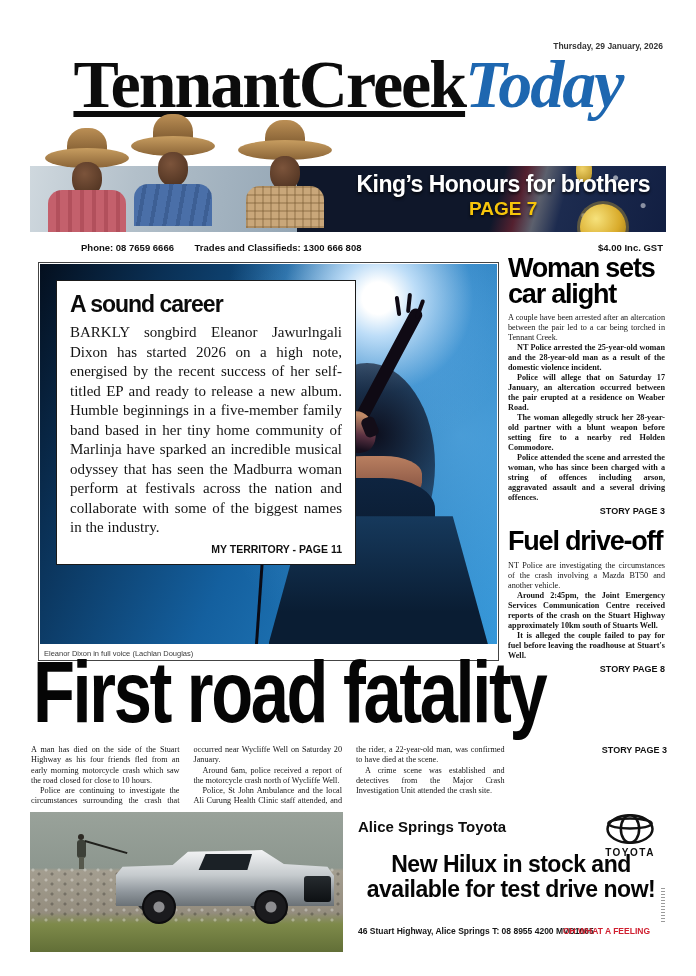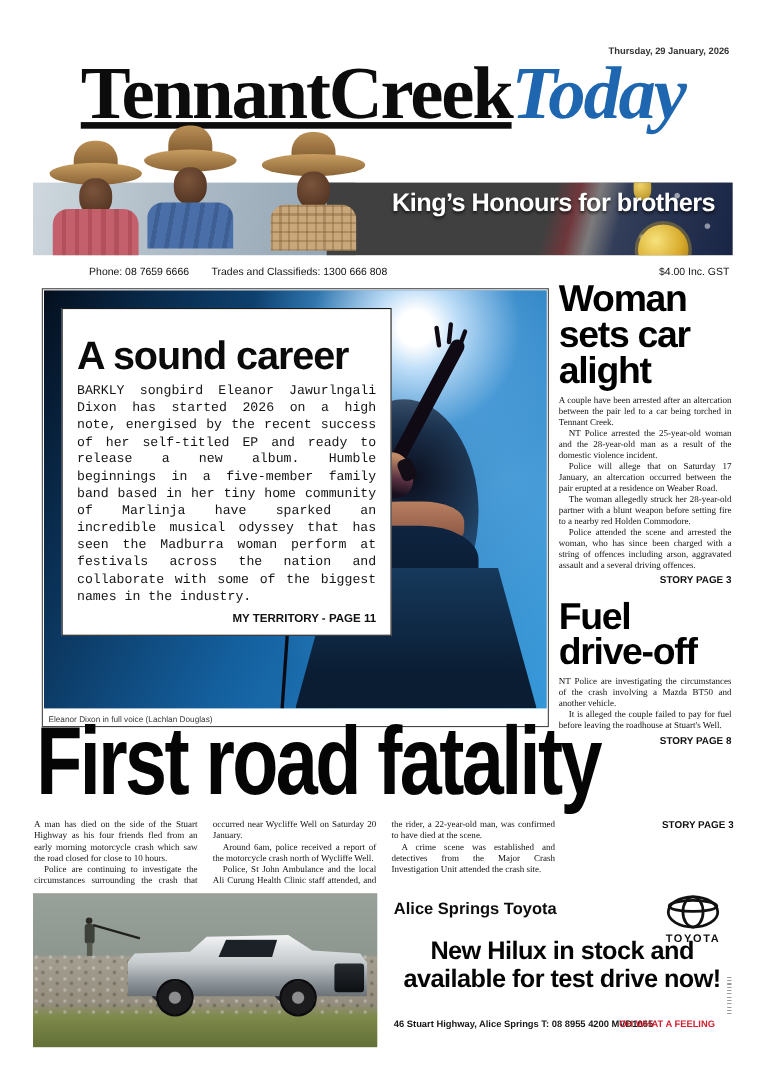--- a/index.html
+++ b/index.html
@@ -11,21 +11,21 @@
   .masthead{position:absolute;top:50px;left:0;width:100%;text-align:center;
             font-family:"Liberation Serif",serif;font-weight:bold;font-size:68px;
             letter-spacing:-2px;line-height:1;white-space:nowrap;}
   .masthead .mh-black{color:#0c0c0c;text-decoration:underline;}
   .masthead .mh-blue{font-style:italic;}
 
   
   .hero{position:absolute;left:30px;top:166px;width:636px;height:66px;}
   .hero-photo{position:absolute;left:0;top:0;width:46%;height:100%;
       background:linear-gradient(100deg,#cfd8de 0%,#b3c0ca 35%,#a2b2bf 65%,#90a2b1 100%);}
-  .hero-banner{position:absolute;left:42%;right:0;top:0;height:100%;background:#404040;overflow:hidden;}
+  .hero-banner{position:absolute;left:42%;right:0;top:0;height:100%;background:#0f172a;overflow:hidden;}
   .hero-banner .flagwash{position:absolute;right:0;top:0;bottom:0;width:62%;
       background:
         radial-gradient(circle at 78% 18%, rgba(255,255,255,.55) 0 2px, transparent 3px),
         radial-gradient(circle at 90% 60%, rgba(255,255,255,.5) 0 2px, transparent 3px),
         radial-gradient(circle at 64% 75%, rgba(255,255,255,.4) 0 1.5px, transparent 3px),
         linear-gradient(105deg, transparent 28%, rgba(168,44,54,.45) 37%, rgba(235,233,235,.35) 45%,
                         rgba(40,60,110,.55) 55%, rgba(18,32,70,.85) 100%);}
   .medal{position:absolute;right:40px;bottom:-18px;width:46px;height:46px;border-radius:50%;
       background:radial-gradient(circle at 35% 32%,#f6e27c,#d9ab2b 55%,#8e6a12);
       box-shadow:0 0 0 3px rgba(214,176,48,.35);}
@@ -52,21 +52,21 @@
   .e2 .hat-crown{top:0;} .e2 .hat-brim{top:22px;} .e2 .face{top:38px;} .e2 .shirt{top:70px;
       background:repeating-linear-gradient(100deg,#4a6fa8 0 9px,#3d5f94 9px 13px);}
   .e3{left:210px;height:112px;z-index:3;}
   .e3 .hat-brim{left:-2px;width:94px;top:20px;} .e3 .hat-crown{top:0;} .e3 .face{top:36px;}
   .e3 .shirt{top:66px;background:
       repeating-linear-gradient(0deg,rgba(120,90,50,.35) 0 2px,transparent 2px 8px),
       repeating-linear-gradient(90deg,rgba(120,90,50,.35) 0 2px,transparent 2px 8px),#c9a77a;}
 
   
   .contactbar{position:absolute;left:34px;right:33px;top:242px;display:flex;
-      justify-content:space-between;font-size:9.5px;font-weight:normal;color:#111;padding-left:47px;}
+      justify-content:space-between;font-size:9.5px;font-weight:bold;color:#111;padding-left:47px;}
   .contact-left span{margin-right:18px;}
 
   
   .feature{position:absolute;left:38px;top:262px;width:461px;height:399px;
       border:1px solid #444;background:#fff;box-sizing:border-box;}
   .photo{position:absolute;left:1px;right:1px;top:1px;bottom:16px;overflow:hidden;
       background:
         radial-gradient(circle at 74% 9%, #ffffff 0 16px, rgba(205,232,255,.9) 38px,
                         rgba(90,170,230,.4) 95px, transparent 150px),
         radial-gradient(circle at 92% 45%, rgba(120,195,245,.45), transparent 55%),
@@ -89,31 +89,31 @@
       background:linear-gradient(#0e2440,#0a1a2e);}
   .dress{position:absolute;left:0;bottom:0;width:100%;height:40%;
       background:linear-gradient(#143túl,#0a1d33);background:linear-gradient(#16395c,#0a1d33 75%);
       clip-path:polygon(16% 0,84% 0,100% 100%,0 100%);}
   .mic{position:absolute;left:43%;top:29%;width:14px;height:20px;border-radius:5px;
       background:#130d18;transform:rotate(-22deg);}
   .caption{position:absolute;left:5px;right:5px;bottom:2px;font-size:7.5px;color:#3a3a3a;}
 
   .infobox{position:absolute;left:16px;top:16px;width:300px;box-sizing:border-box;
       background:#fff;border:1px solid #1a1a1a;padding:8px 13px 9px;z-index:6;}
-  .infobox h1{margin:16px 0 7px;font-size:36px;letter-spacing:-1px;line-height:1;color:#0b0b0b;}
-  .infobox .ibody{font-family:Liberation Mono, monospace;font-size:12px;line-height:1.3;
+  .infobox h1{margin:4px 0 7px;font-size:23px;letter-spacing:-1px;line-height:1;color:#0b0b0b;}
+  .infobox .ibody{font-family:Liberation Serif, serif;font-size:15px;line-height:1.3;
       text-align:justify;color:#141414;}
   .infobox .kicker{margin-top:5px;font-size:10.5px;font-weight:bold;text-align:right;}
 
   
   .rightcol{position:absolute;left:508px;top:256px;width:157px;}
-  .rightcol h2{margin:0 0 6px;font-size:34px;line-height:.95;letter-spacing:-1.2px;color:#000;}
+  .rightcol h2{margin:0 0 6px;font-size:27px;line-height:.95;letter-spacing:-1.2px;color:#000;}
   .rightcol p{margin:0;font-family:"Liberation Serif",serif;font-size:8.2px;line-height:1.22;
       text-align:justify;color:#141414;}
-  .rightcol p + p{text-indent:9px;}
+  .rightcol p + p{text-indent:9px;font-weight:bold;}
   .story-ref{margin-top:3px;font-size:9px;font-weight:bold;text-align:right;}
   .article2{margin-top:13px;}
 
   
   .lead-headline{position:absolute;left:33px;top:652px;white-space:nowrap;
       font-size:88px;font-weight:bold;letter-spacing:-3px;line-height:.92;color:#050505;
       transform:scaleX(.78);transform-origin:left top;}
   .lead-body{position:absolute;left:31px;top:745px;width:636px;height:62px;
       column-count:4;column-gap:14px;column-fill:auto;overflow:hidden;}
   .lead-body p{margin:0;font-family:"Liberation Serif",serif;font-size:8.2px;line-height:1.25;
@@ -172,20 +172,21 @@
   </div>
 
   <div class="hero">
     <div class="hero-photo"></div>
     <div class="hero-banner">
       <div class="flagwash"></div>
       <div class="medal2"></div>
       <div class="medal"></div>
       <div class="banner-text">
         <div class="banner-h">King’s Honours for brothers</div>
+        <div class="banner-p">PAGE 7</div>
       </div>
     </div>
     <div class="elder e1">
       <div class="hat-crown"></div>
         <div class="hat-brim"></div>
         <div class="face"></div>
         <div class="shirt"></div>
     </div>
     <div class="elder e2">
       <div class="hat-crown"></div>
@@ -239,20 +240,21 @@
       <p>A couple have been arrested after an altercation between the pair led to a car being torched in Tennant Creek.</p>
       <p>NT Police arrested the 25-year-old woman and the 28-year-old man as a result of the domestic violence incident.</p>
       <p>Police will allege that on Saturday 17 January, an altercation occurred between the pair erupted at a residence on Weaber Road.</p>
       <p>The woman allegedly struck her 28-year-old partner with a blunt weapon before setting fire to a nearby red Holden Commodore.</p>
       <p>Police attended the scene and arrested the woman, who has since been charged with a string of offences including arson, aggravated assault and a several driving offences.</p>
       <div class="story-ref">STORY PAGE 3</div>
     </div>
     <div class="article2">
       <h2>Fuel drive-off</h2>
       <p>NT Police are investigating the circumstances of the crash involving a Mazda BT50 and another vehicle.</p>
+      <p>Around 2:45pm, the Joint Emergency Services Communication Centre received reports of the crash on the Stuart Highway approximately 10km south of Stuarts Well.</p>
       <p>It is alleged the couple failed to pay for fuel before leaving the roadhouse at Stuart's Well.</p>
       <div class="story-ref">STORY PAGE 8</div>
     </div>
   </div>
 
   <div class="lead-headline">First road fatality</div>
   <div class="lead-body">
     <p>A man has died on the side of the Stuart Highway as his four friends fled from an early morning motorcycle crash which saw the road closed for close to 10 hours.</p>
     <p>Police are continuing to investigate the circumstances surrounding the crash that occurred near Wycliffe Well on Saturday 20 January.</p>
     <p>Around 6am, police received a report of the motorcycle crash north of Wycliffe Well.</p>

